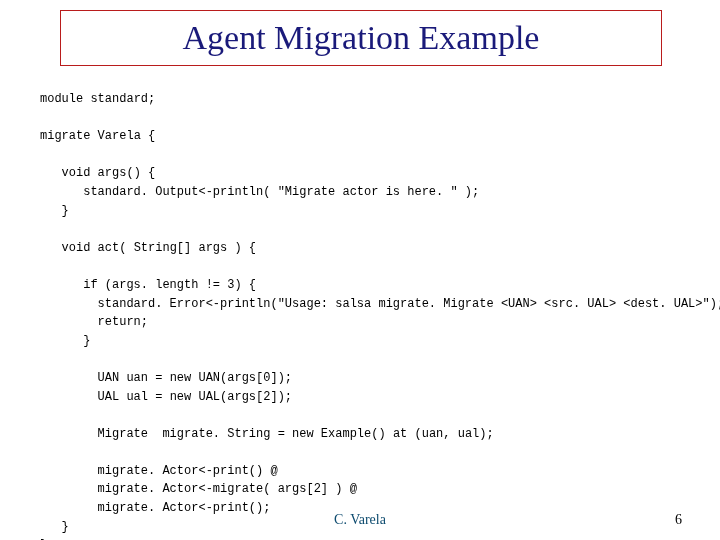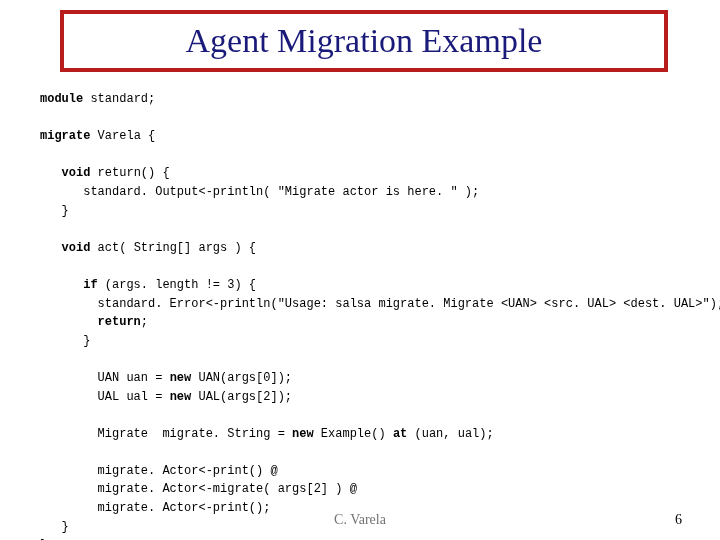--- a/index.html
+++ b/index.html
@@ -17,51 +17,51 @@
     width: 720px;
     height: 540px;
     box-sizing: border-box;
   }
   .title-box {
     position: absolute;
     top: 10px;
     left: 60px;
     width: 600px;
     height: 54px;
-    border: 4px solid #b91c1c;
+    border: 1px solid #b91c1c;
     display: flex;
     align-items: center;
     justify-content: center;
   }
   .title-text {
     font-size: 34px;
     color: #1a1a7a;
     font-family: "Times New Roman", serif;
   }
   .code-block {
     position: absolute;
     top: 90px;
     left: 40px;
     right: 30px;
     font-family: "Courier New", Courier, monospace;
     font-size: 12px;
     line-height: 1.55;
     white-space: pre;
     color: #000;
   }
-  .code-block b { font-weight: bold; }
+  .code-block b { font-weight: normal; }
   .footer-author {
     position: absolute;
     bottom: 12px;
     left: 0;
     width: 720px;
     text-align: center;
     font-size: 14px;
     font-family: "Times New Roman", serif;
-    color: #737373;
+    color: #0c4a6e;
   }
   .footer-page {
     position: absolute;
     bottom: 12px;
     right: 38px;
     font-size: 14px;
     font-family: "Times New Roman", serif;
     color: #000;
   }
 </style>
@@ -71,21 +71,21 @@
 <div class="slide">
 
   <div class="title-box">
     <span class="title-text">Agent Migration Example</span>
   </div>
 
   <div class="code-block"><b>module</b><span> standard;</span>
 
 <b>migrate</b><span> Varela {</span>
 
-<b>   void</b><span> return() {</span>
+<b>   void</b><span> args() {</span>
 <span>      standard. Output&lt;-println( "Migrate actor is here. " );</span>
 <span>   }</span>
 
 <b>   void</b><span> act( String[] args ) {</span>
 
 <b>      if</b><span> (args. length != 3) {</span>
 <span>        standard. Error&lt;-println("Usage: salsa migrate. Migrate &lt;UAN&gt; &lt;src. UAL&gt; &lt;dest. UAL&gt;");</span>
 <b>        return</b><span>;</span>
 <span>      }</span>
 

